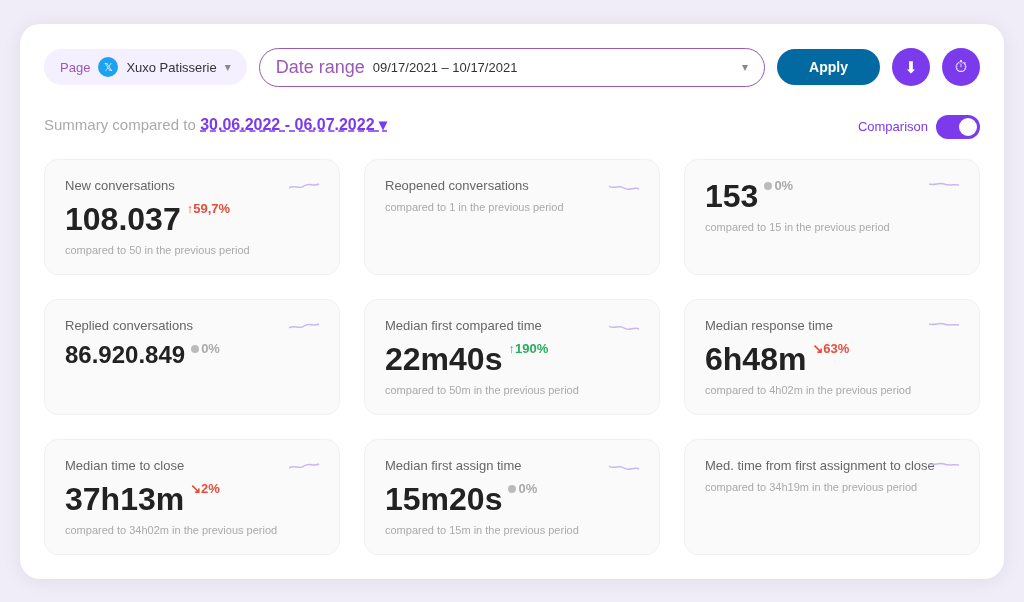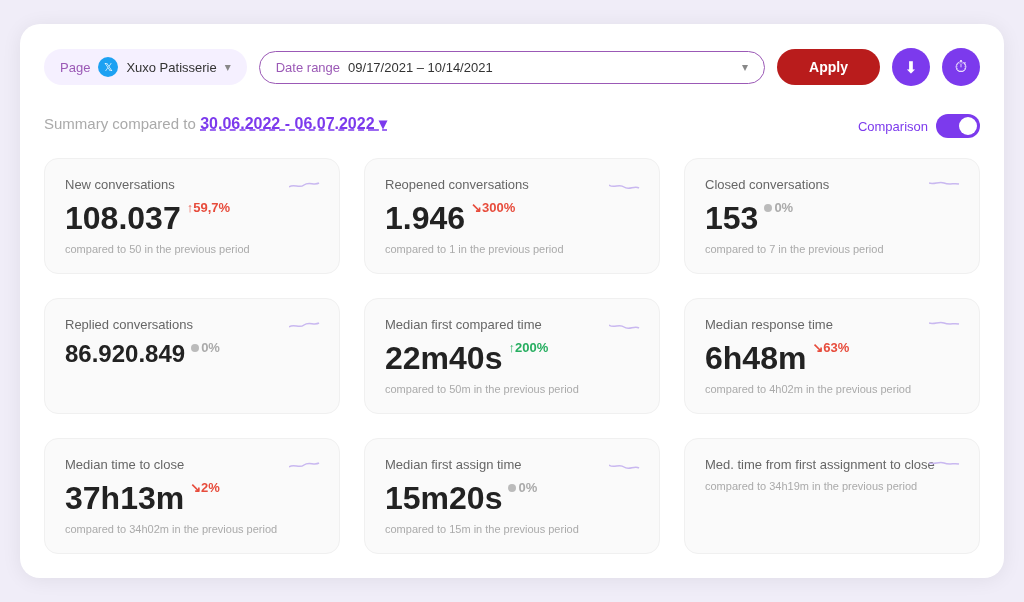--- a/index.html
+++ b/index.html
@@ -64,30 +64,30 @@
     .date-selector {
       display: flex;
       align-items: center;
       border: 1.5px solid #9b59b6;
       border-radius: 30px;
       padding: 8px 16px;
       gap: 8px;
       flex: 1;
     }
     .date-range-label {
-      font-size: 13px;
+      font-size: 18px;
       color: #9b59b6;
       font-weight: 500;
     }
     .date-value {
       font-size: 13px;
       color: #333;
     }
     .apply-btn {
-      background: #b91c1c;
+      background: #0369a1;
       color: white;
       border: none;
       border-radius: 30px;
       padding: 10px 32px;
       font-size: 14px;
       font-weight: 600;
       cursor: pointer;
       white-space: nowrap;
     }
     .icon-btn {
@@ -221,21 +221,21 @@
 
     <div class="page-selector">
       <span class="page-label">Page</span>
       <div class="twitter-icon">𝕏</div>
       <span class="page-name">Xuxo Patisserie</span>
       <span class="chevron-icon">▾</span>
     </div>
 
     <div class="date-selector">
       <span class="date-range-label">Date range</span>
-      <span class="date-value">09/17/2021 – 10/14/2021</span>
+      <span class="date-value">09/17/2021 – 10/17/2021</span>
       <span class="chevron-icon" style="margin-left:auto;">▾</span>
     </div>
 
     <button class="apply-btn">Apply</button>
 
     <button class="icon-btn">
       <span>⬇</span>
     </button>
 
     <button class="icon-btn">
@@ -264,55 +264,50 @@
         108.037
         <span class="badge-up">↑59,7%</span>
       </div>
       <div class="card-sub">compared to 50 in the previous period</div>
     </div>
       <div class="card">
       <div class="card-title">Reopened conversations</div>
       <div class="sparkline"><svg width="34" height="20" viewBox="0 0 34 20" fill="none" xmlns="http://www.w3.org/2000/svg">
       <path d="M0,10 C5,14 10,8 15,12 C20,16 25,10 30,13" stroke="#c9b8f0" stroke-width="1.5" fill="none"></path>
     </svg></div>
-      <div class="card-value ">
-        1.946
-        <span class="badge-up">↘300%</span>
-      </div>
       <div class="card-sub">compared to 1 in the previous period</div>
     </div>
       <div class="card">
-      <div class="card-title">Closed conversations</div>
       <div class="sparkline"><svg width="34" height="20" viewBox="0 0 34 20" fill="none" xmlns="http://www.w3.org/2000/svg">
       <path d="M0,8 C5,10 10,6 15,8 C20,10 25,8 30,9" stroke="#c9b8f0" stroke-width="1.5" fill="none"></path>
     </svg></div>
       <div class="card-value ">
         153
         <span class="badge-neutral"><span class="badge-dot"></span>0%</span>
       </div>
-      <div class="card-sub">compared to 7 in the previous period</div>
+      <div class="card-sub">compared to 15 in the previous period</div>
     </div>
       <div class="card">
       <div class="card-title">Replied conversations</div>
       <div class="sparkline"><svg width="34" height="20" viewBox="0 0 34 20" fill="none" xmlns="http://www.w3.org/2000/svg">
       <path d="M0,12 C5,8 10,14 15,10 C20,6 25,11 30,8" stroke="#c9b8f0" stroke-width="1.5" fill="none"></path>
     </svg></div>
       <div class="card-value small">
         86.920.849
         <span class="badge-neutral"><span class="badge-dot"></span>0%</span>
       </div>
     </div>
       <div class="card">
       <div class="card-title">Median first compared time</div>
       <div class="sparkline"><svg width="34" height="20" viewBox="0 0 34 20" fill="none" xmlns="http://www.w3.org/2000/svg">
       <path d="M0,10 C5,14 10,8 15,12 C20,16 25,10 30,13" stroke="#c9b8f0" stroke-width="1.5" fill="none"></path>
     </svg></div>
       <div class="card-value ">
         22m40s
-        <span class="badge-up green">↑200%</span>
+        <span class="badge-up green">↑190%</span>
       </div>
       <div class="card-sub">compared to 50m in the previous period</div>
     </div>
       <div class="card">
       <div class="card-title">Median response time</div>
       <div class="sparkline"><svg width="34" height="20" viewBox="0 0 34 20" fill="none" xmlns="http://www.w3.org/2000/svg">
       <path d="M0,8 C5,10 10,6 15,8 C20,10 25,8 30,9" stroke="#c9b8f0" stroke-width="1.5" fill="none"></path>
     </svg></div>
       <div class="card-value ">
         6h48m

